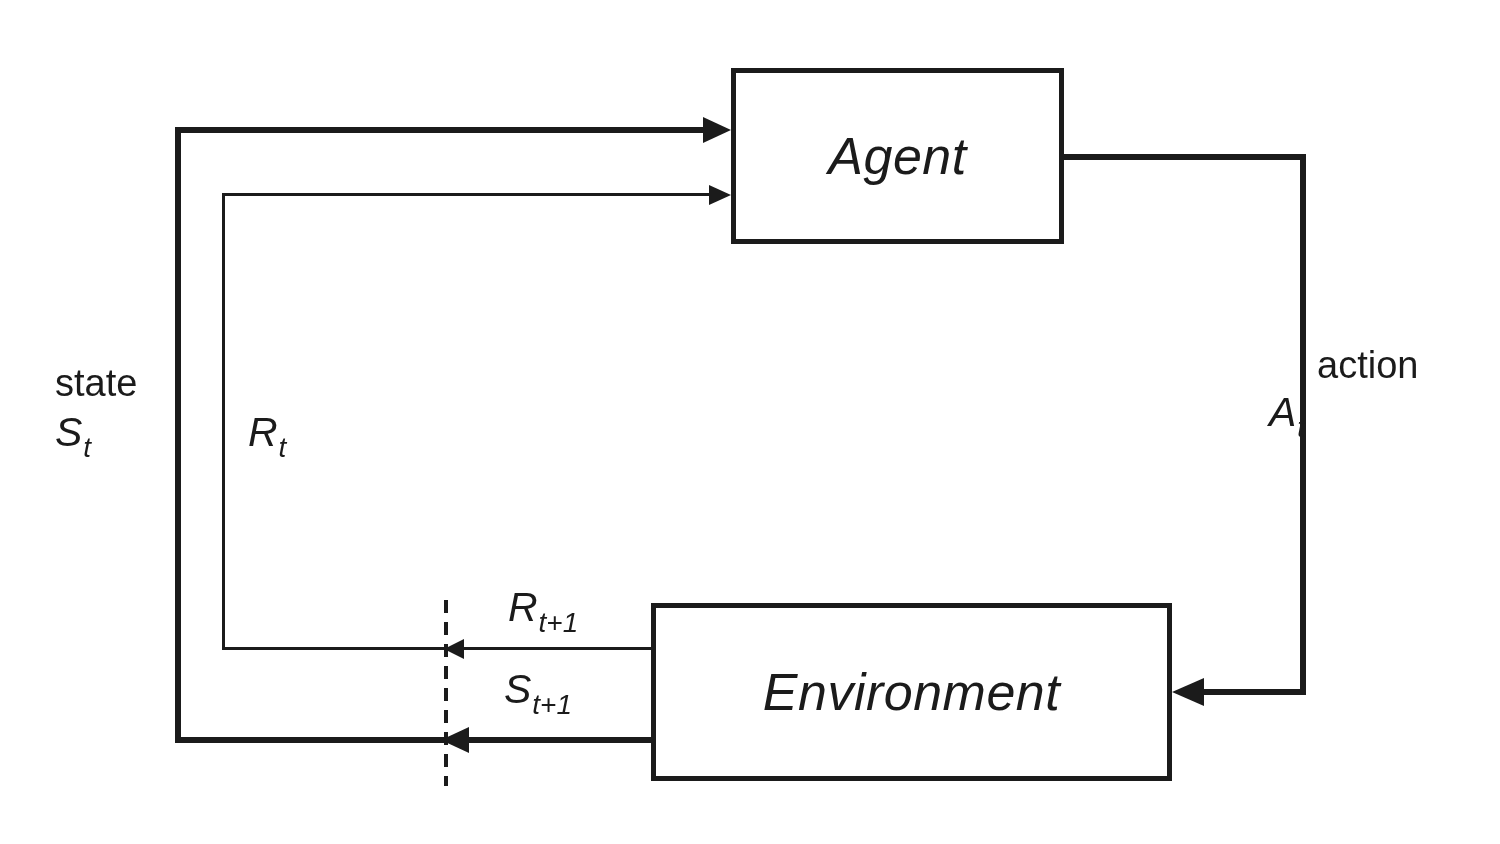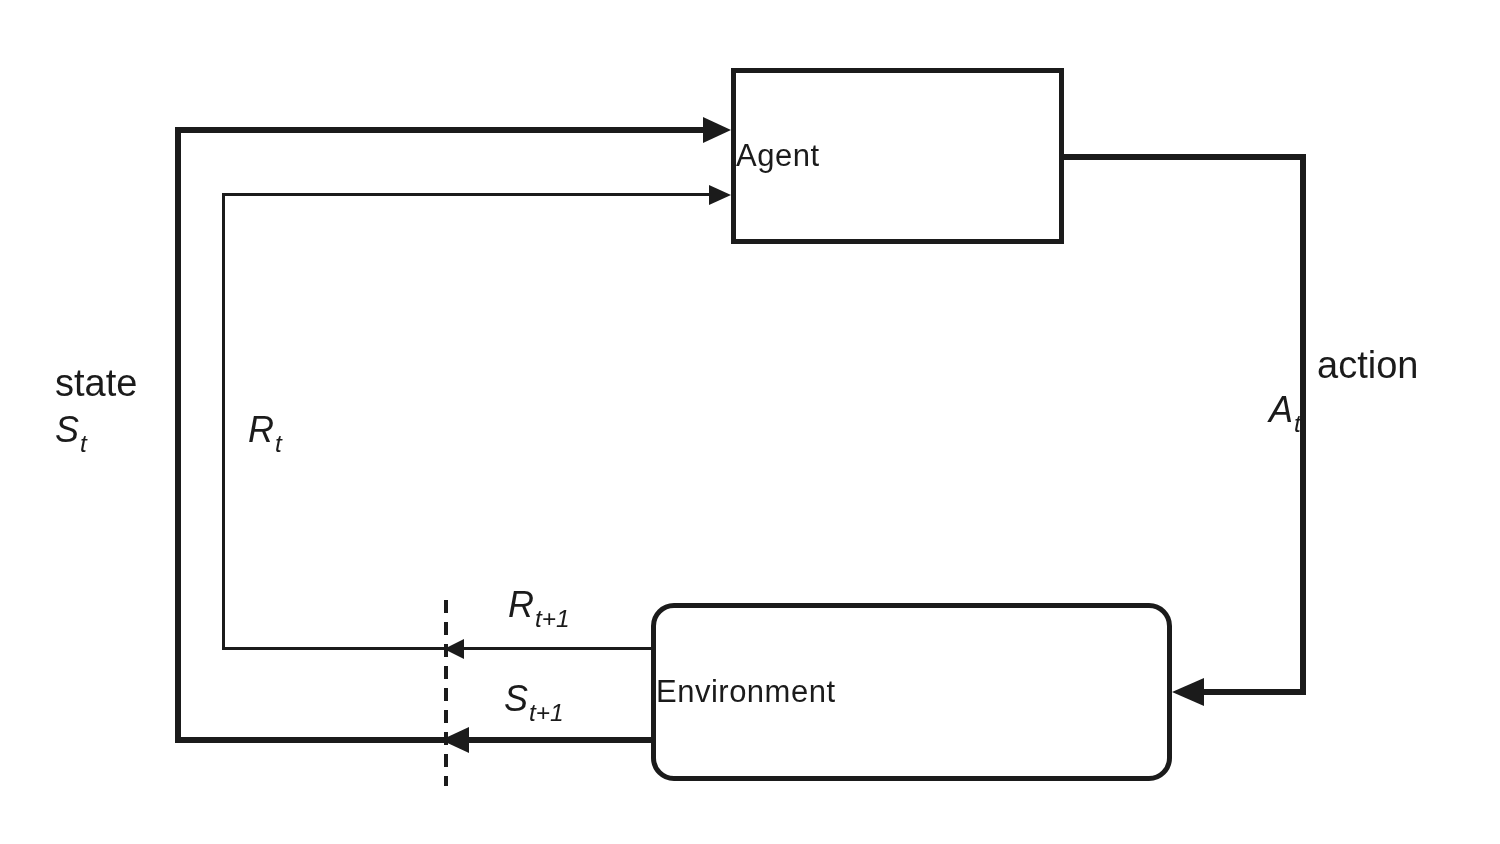--- a/index.html
+++ b/index.html
@@ -14,26 +14,27 @@
     background:var(--bg-color);
     font-family:"Liberation Sans", sans-serif;
     color:var(--text-color);
     overflow:hidden;
   }
   .box{
     position:absolute;
     border:5px solid var(--line-color);
     box-sizing:border-box;
     background:var(--bg-color);
-    display:flex;align-items:center;justify-content:flex-start;
-    font-size:31px;
+    display:flex;align-items:center;justify-content:center;
+    font-size:52px;
     letter-spacing:0.5px;
+    font-style:italic;
   }
   #agent-box{left:731px;top:68px;width:333px;height:176px;}
-  #environment-box{left:651px;top:603px;width:521px;height:178px;border-radius:23px;}
+  #environment-box{left:651px;top:603px;width:521px;height:178px;}
 
   .seg{position:absolute;background:var(--line-color);}
   
   #state-v      {left:175px;top:127px;width:6px;height:616px;}
   #state-h-top  {left:175px;top:127px;width:532px;height:6px;}
   #state-h-bot  {left:175px;top:737px;width:476px;height:6px;}
   
   #reward-v     {left:222px;top:193px;width:3px;height:457px;}
   #reward-h-top {left:222px;top:193px;width:488px;height:3px;}
   #reward-h-bot {left:222px;top:647px;width:429px;height:3px;}
@@ -57,31 +58,31 @@
   .arrow.left-mid  {border-top:13px solid transparent;border-bottom:13px solid transparent;border-right:28px solid var(--line-color);}
   .arrow.left-small{border-top:10px solid transparent;border-bottom:10px solid transparent;border-right:20px solid var(--line-color);}
 
   #arrow-state-into-agent  {left:703px;top:117px;}
   #arrow-reward-into-agent {left:709px;top:185px;}
   #arrow-action-into-env   {left:1172px;top:678px;}
   #arrow-next-state        {left:441px;top:727px;}
   #arrow-next-reward       {left:444px;top:639px;}
 
   .lbl{position:absolute;font-size:38px;line-height:1.15;white-space:nowrap;}
-  .math{font-style:italic;font-size:36px;}
+  .math{font-style:italic;font-size:41px;}
   .math sub{font-size:68%;font-style:italic;line-height:0;position:relative;top:2px;left:1px;}
 
   #state-word {left:55px;top:362px;}
   #state-sym  {left:55px;top:409px;}
   #reward-word{left:248px;top:366px;}
   #reward-sym {left:248px;top:409px;}
   #action-word{left:1317px;top:344px;}
   #action-sym {left:1269px;top:389px;}
   #next-reward-sym{left:508px;top:584px;text-align:right;}
-  #next-state-sym {left:504px;top:666px;margin-top:12px;}
+  #next-state-sym {left:504px;top:666px;}
 </style>
 </head>
 <body>
 
 <div id="canvas">
 
   <div class="box" id="agent-box">
     <span>Agent</span>
   </div>
   <div class="box" id="environment-box">

